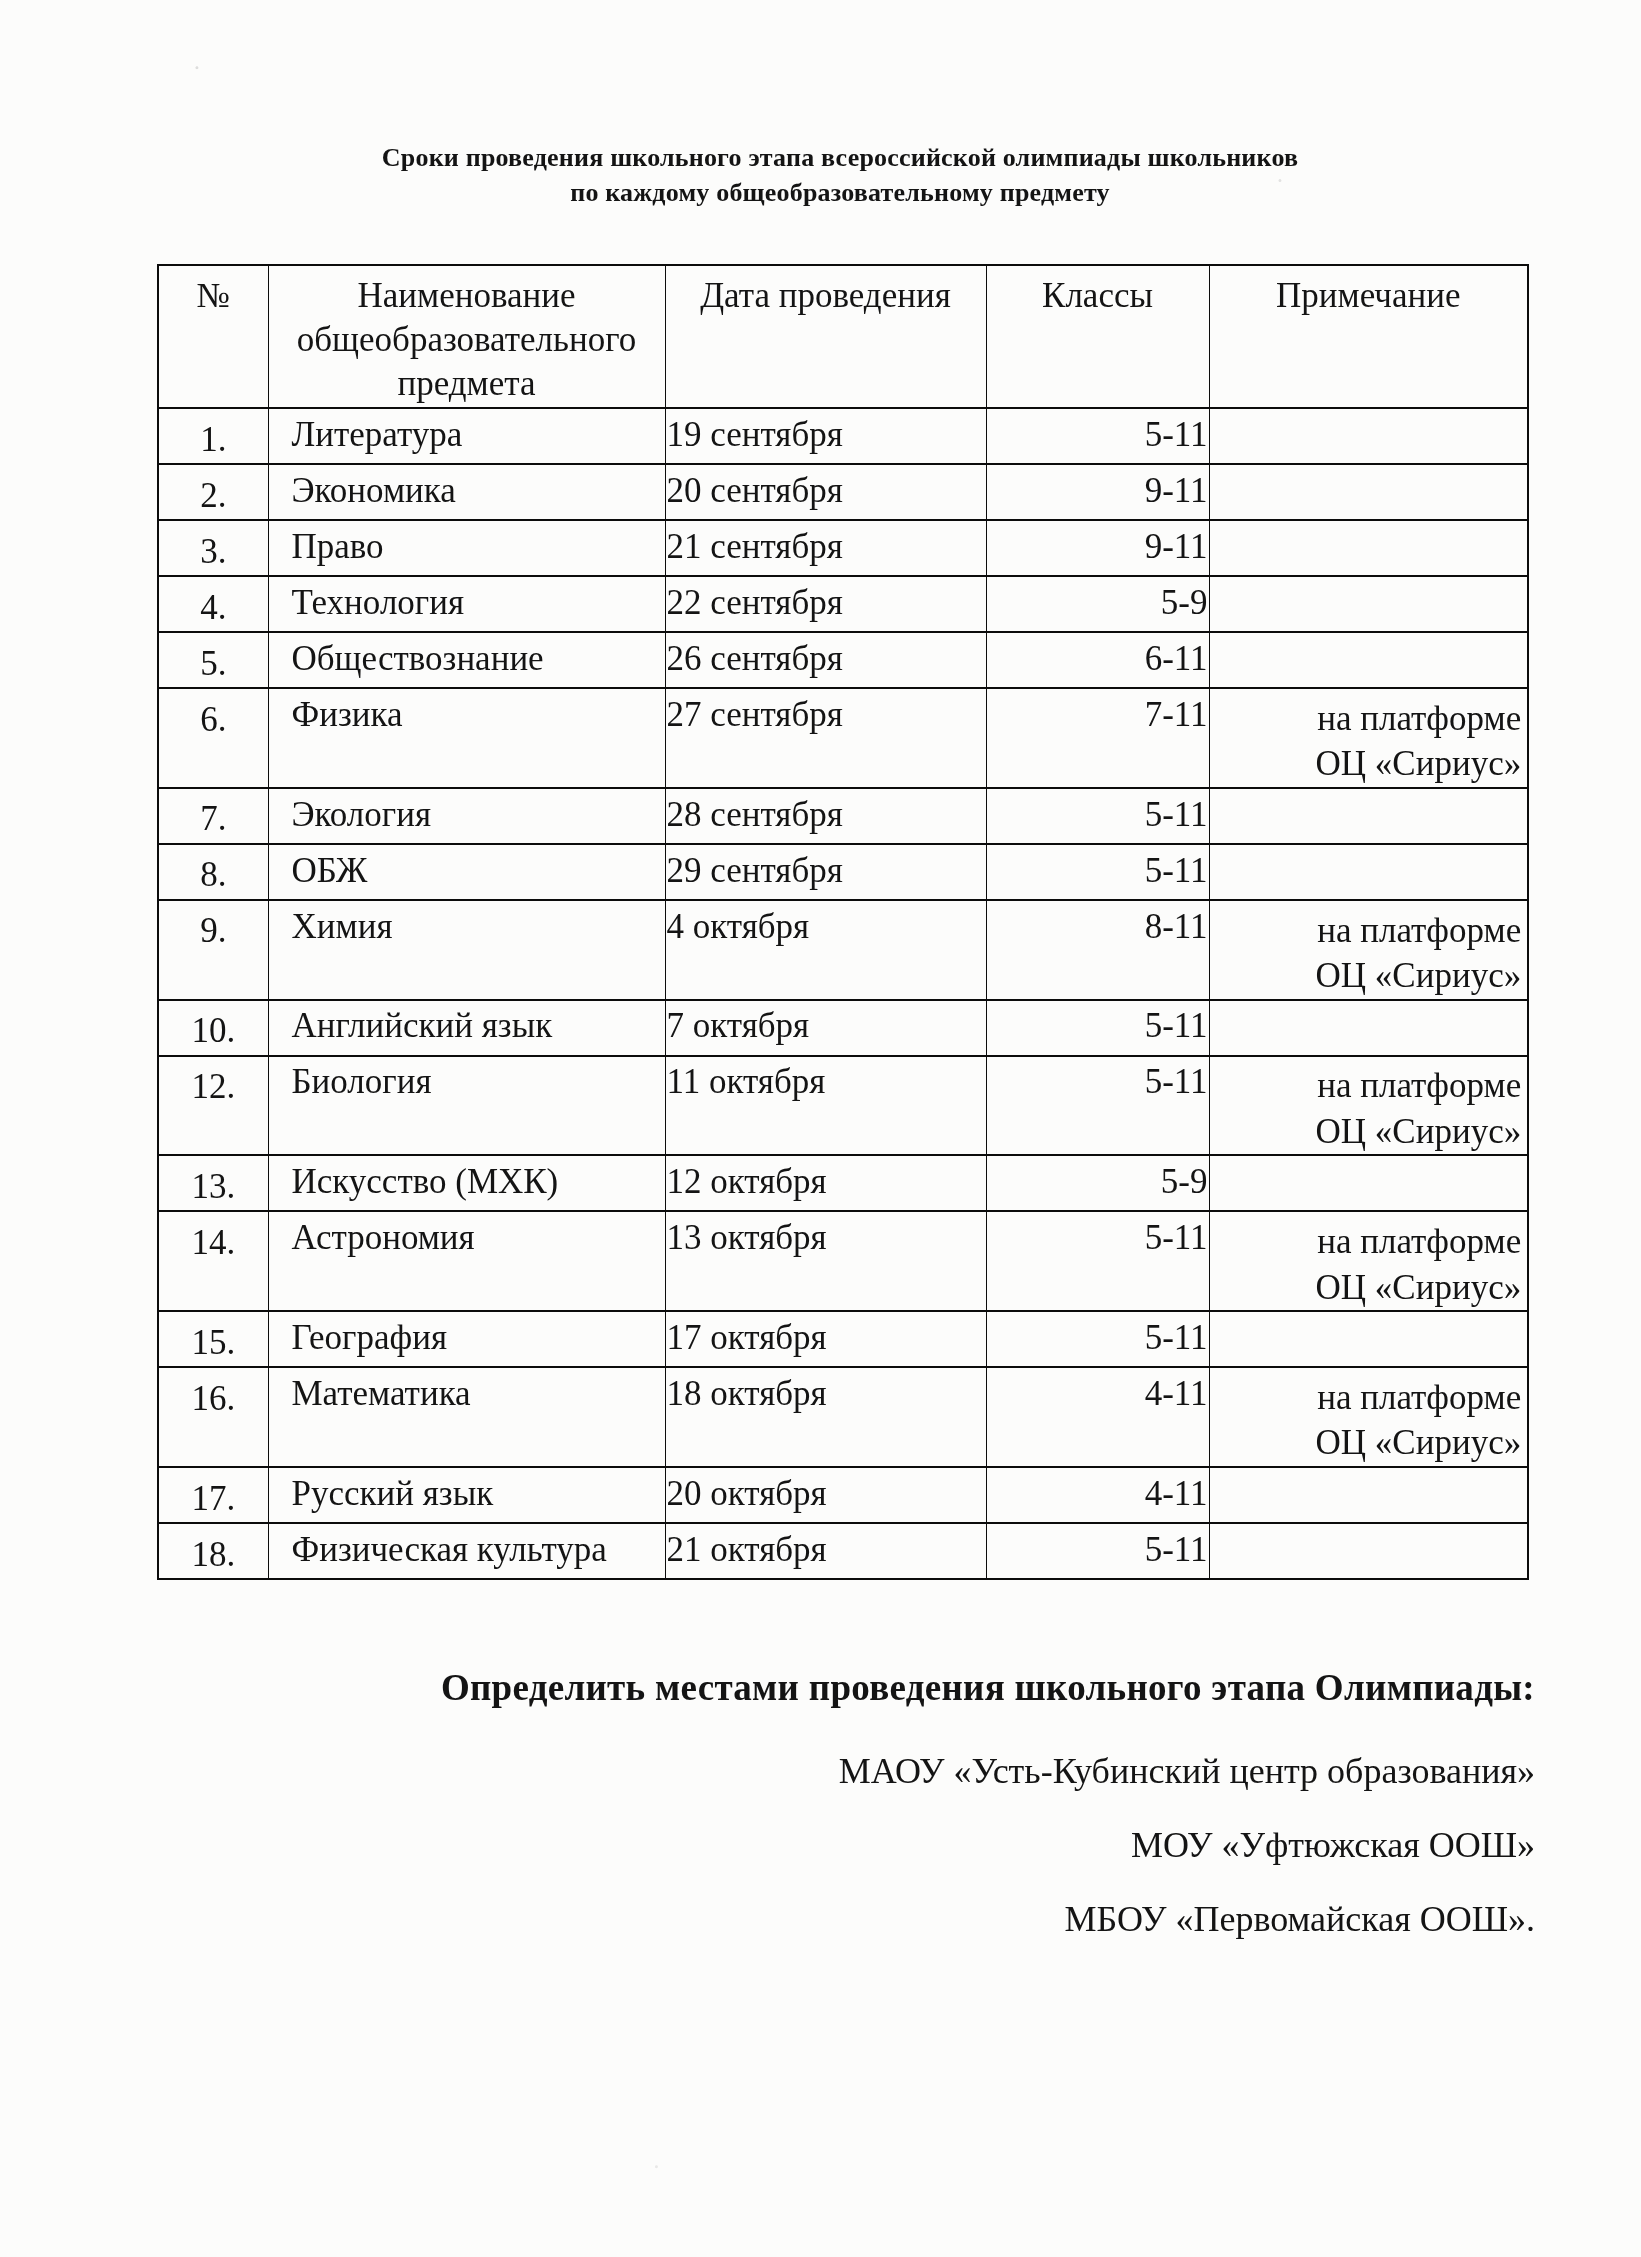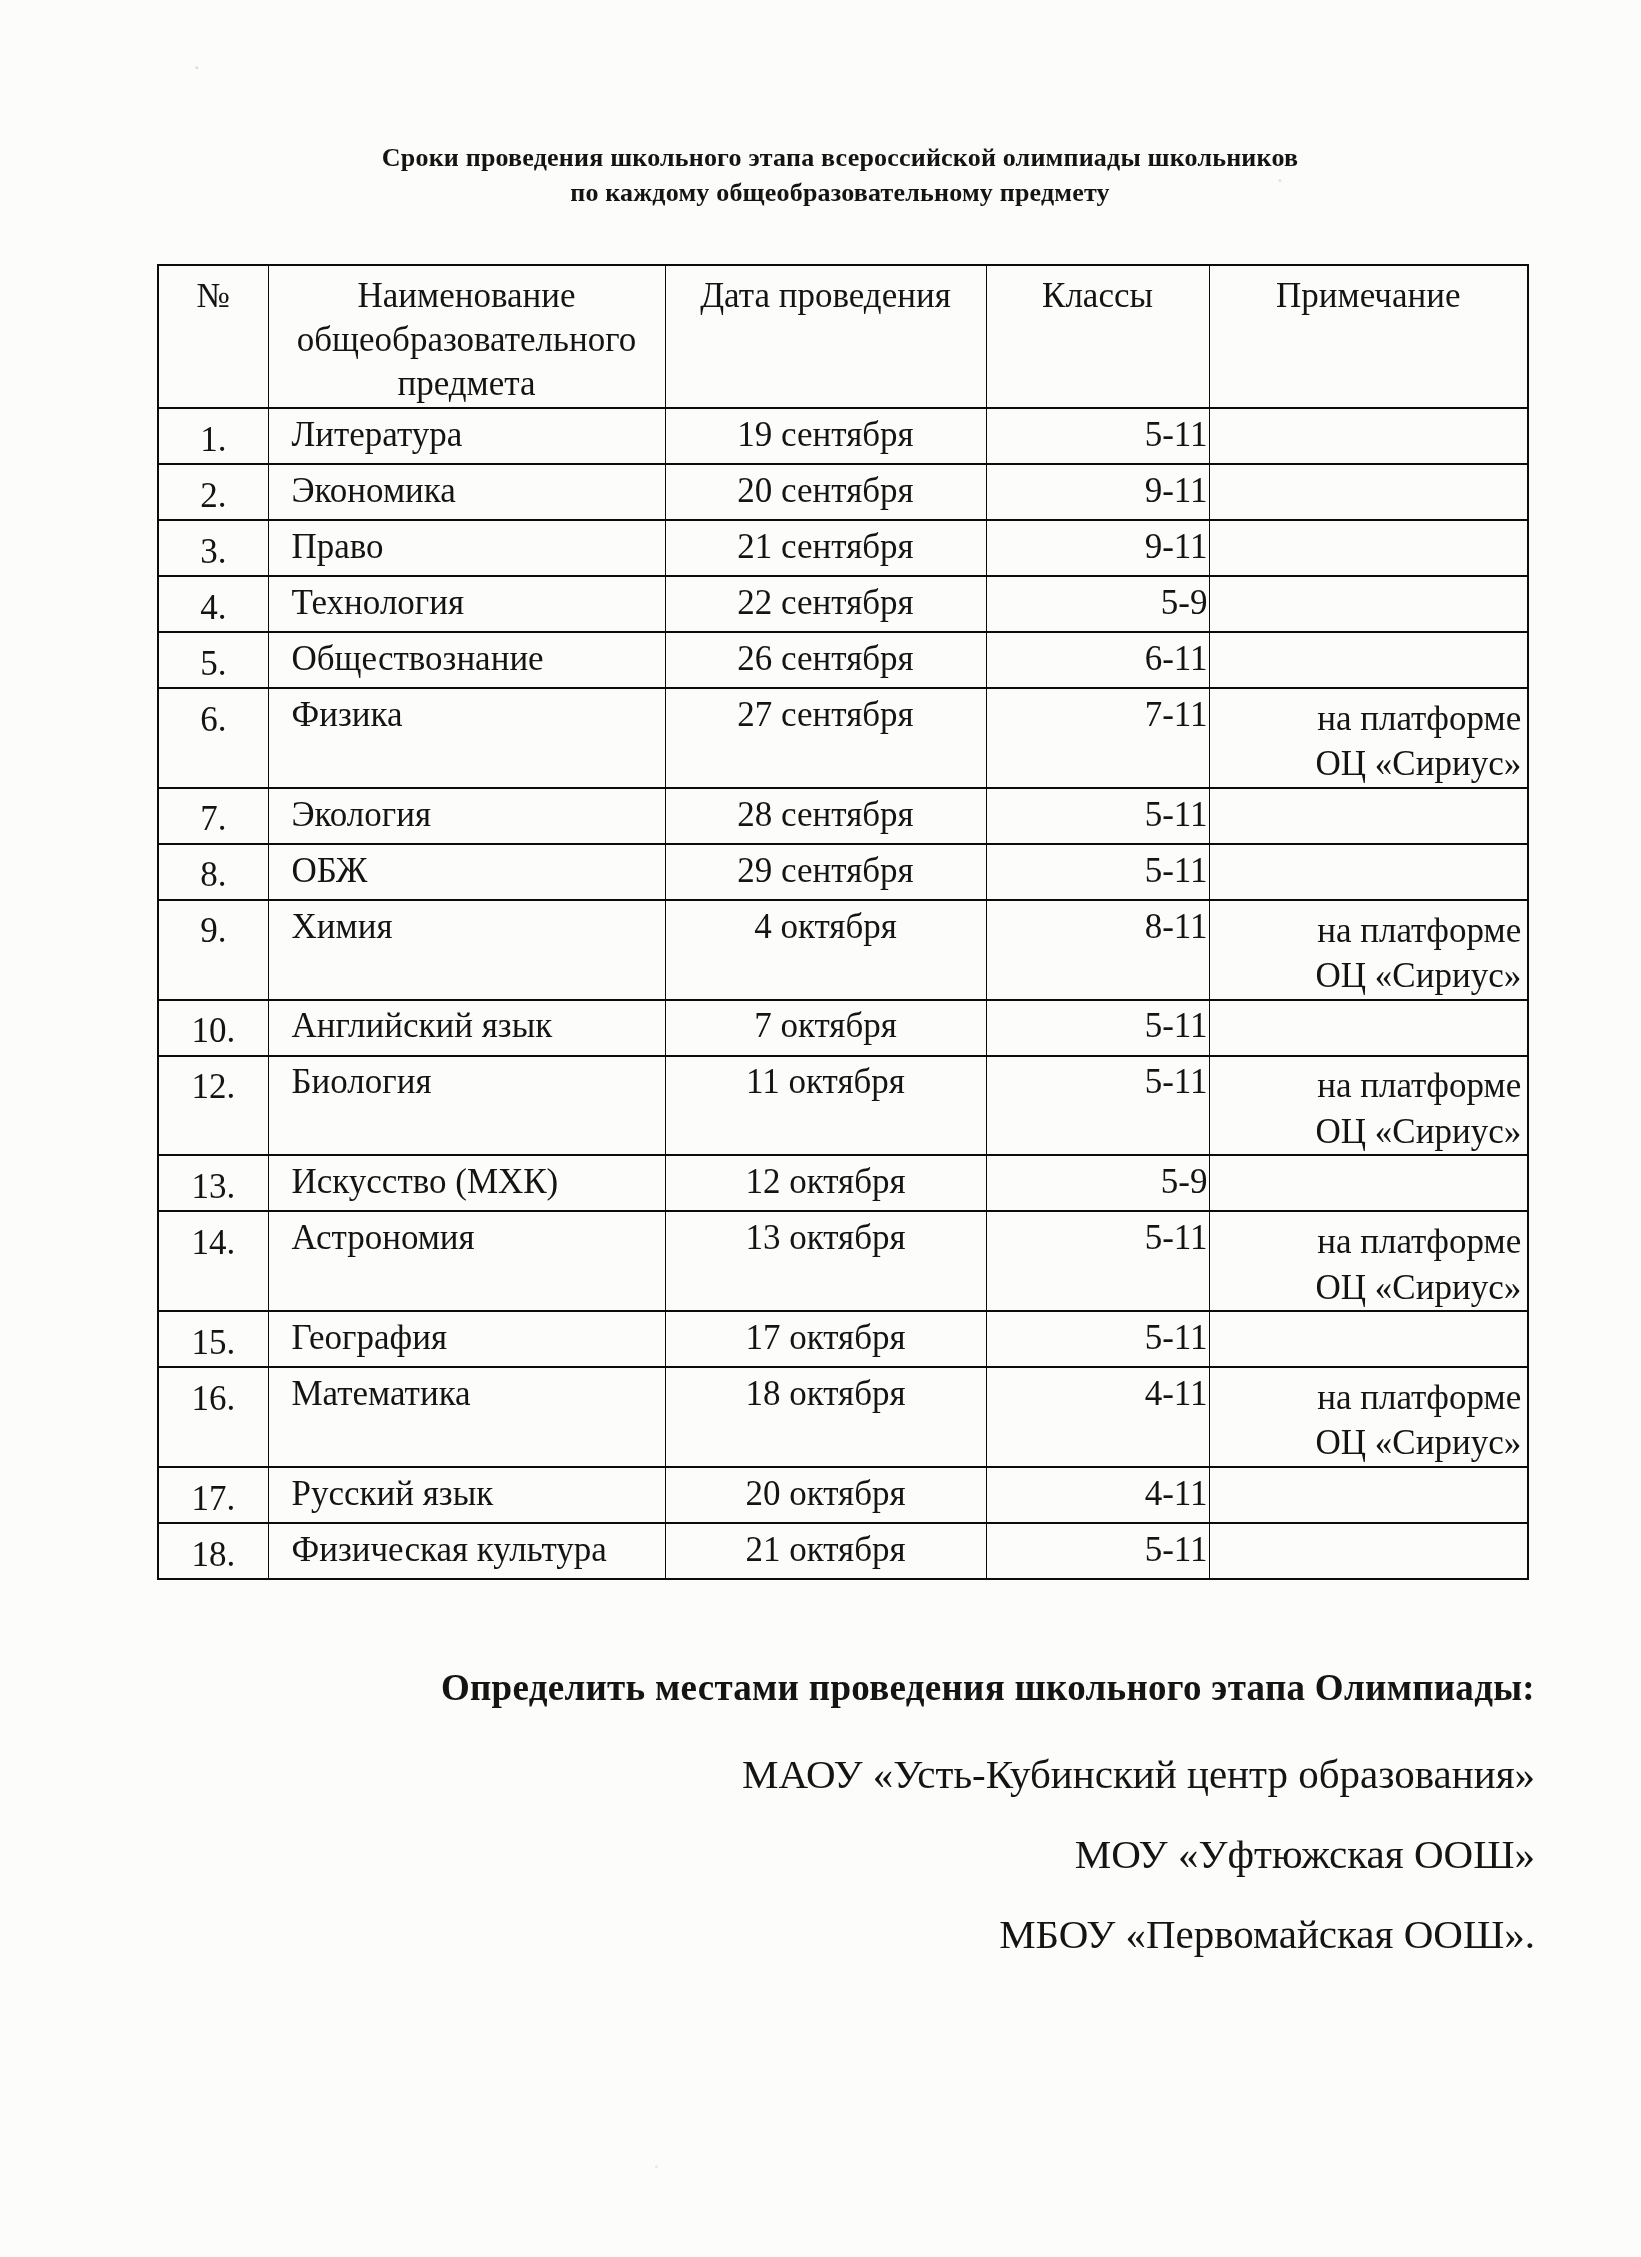--- a/index.html
+++ b/index.html
@@ -58,21 +58,21 @@
   table.schedule thead th {
     font-weight: normal;
     text-align: center;
     padding-top: 7.7px;
     line-height: 1.26;
   }
   tr.r-s { height: 56px; }
   tr.r-t { height: 89px; }
   td.c-num  { text-align: center; padding-top: 11.6px; line-height: 1.1; }
   td.c-subj { text-align: left; padding: 6.8px 5.8px 0 23px; line-height: 1.1; }
-  td.c-date { text-align: center; padding-top: 6.8px; line-height: 1.1; }
+  td.c-date { text-align: left; padding-top: 6.8px; line-height: 1.1; }
   td.c-grade{ text-align: right; padding-top: 6.8px; line-height: 1.1; }
   td.c-note {
     text-align: right;
     padding: 6.8px 5.8px 0 39px;
     line-height: 1.3;
     white-space: pre-line;
   }
   .footer {
     position: absolute;
     top: 1666px;
@@ -80,21 +80,21 @@
     width: 1390px;
     text-align: right;
   }
   .footer-heading {
     font-size: 37px;
     font-weight: bold;
     letter-spacing: 0.3px;
     margin-bottom: 41px;
   }
   .footer-line {
-    font-size: 41px;
+    font-size: 36px;
     line-height: 1.2;
     margin-bottom: 31px;
   }
 </style>
 </head>
 <body>
 
 <div class="page">
 
   <div class="doc-title">

